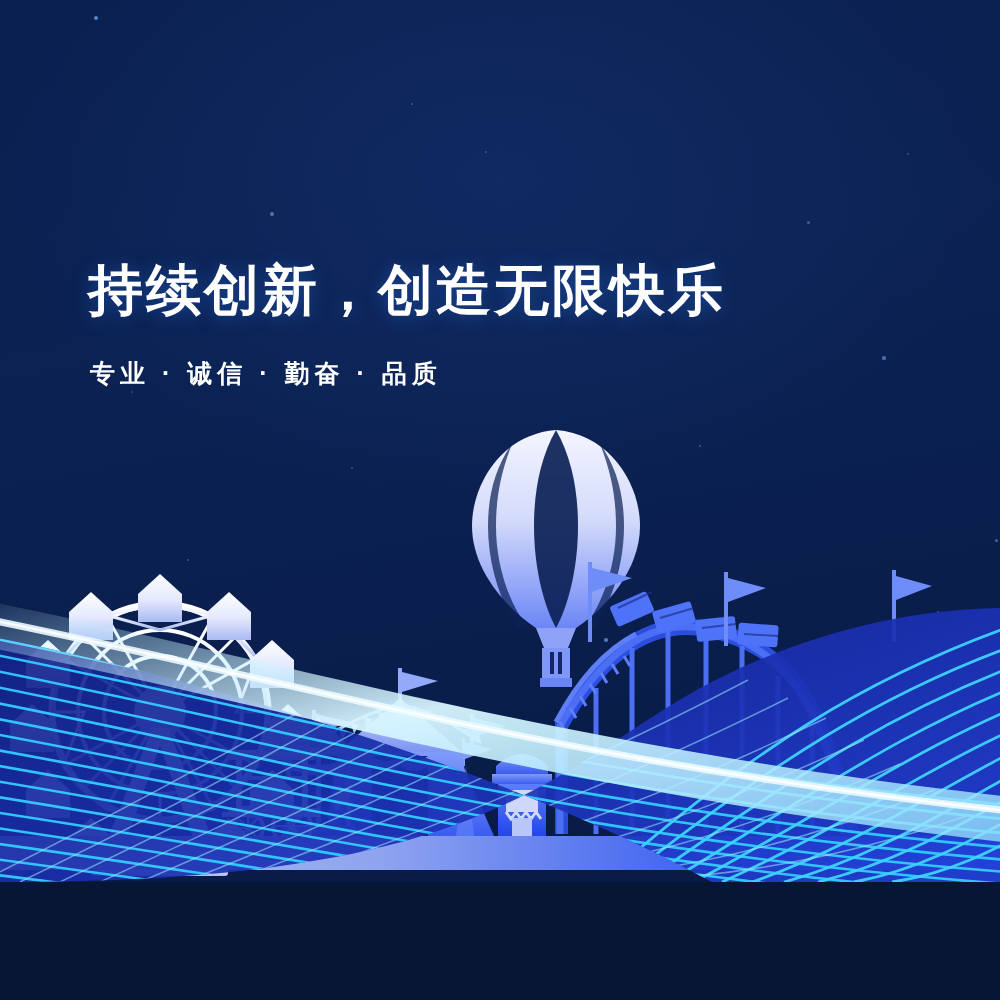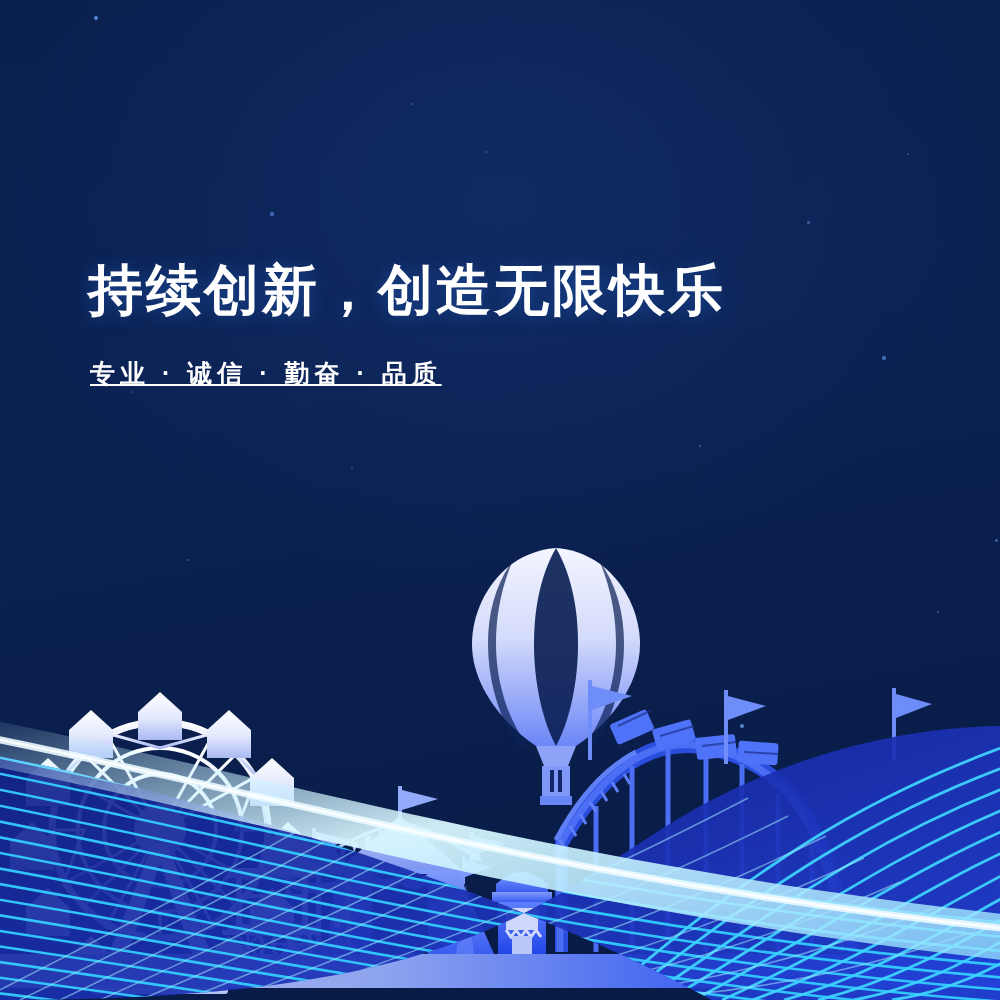--- a/index.html
+++ b/index.html
@@ -2,21 +2,21 @@
 <html><head>
 <meta charset="utf-8">
 <title>Banner</title>
 <style>
   html,body{margin:0;padding:0;background:#071634;}
   *{box-sizing:border-box;}
 
   .stage{
     position:relative;
     width:1000px;
-    height:1000px;
+    height:882px;
     overflow:hidden;
     font-family:"Liberation Sans","DejaVu Sans",sans-serif;
     background:
       radial-gradient(ellipse 70% 55% at 50% 20%, #102a62 0%, rgba(16,42,98,0) 70%),
       linear-gradient(170deg,#0a2050 0%,#0b2253 35%,#0a1f4d 65%,#081a44 100%);
   }
 
   
   .stars{position:absolute;inset:0;pointer-events:none;}
   .star{position:absolute;border-radius:50%;background:#6fa8ff;}
@@ -33,21 +33,20 @@
     text-shadow:0 2px 18px rgba(40,110,220,.45);
     white-space:nowrap;
   }
   .subline{
     margin:34px 0 14px 2px;
     color:#ffffff;
     font-size:25px;
     font-weight:bold;
     letter-spacing:5px;
     white-space:nowrap;
-    text-decoration:underline;
   }
 
   
   .scene{position:absolute;left:0;bottom:0;width:1000px;height:460px;}
   .scene svg{display:block;width:1000px;height:460px;}
 
   
   .wave{position:absolute;left:0;bottom:0;width:1000px;height:330px;pointer-events:none;}
   .wave svg{display:block;width:1000px;height:330px;}
 </style>

